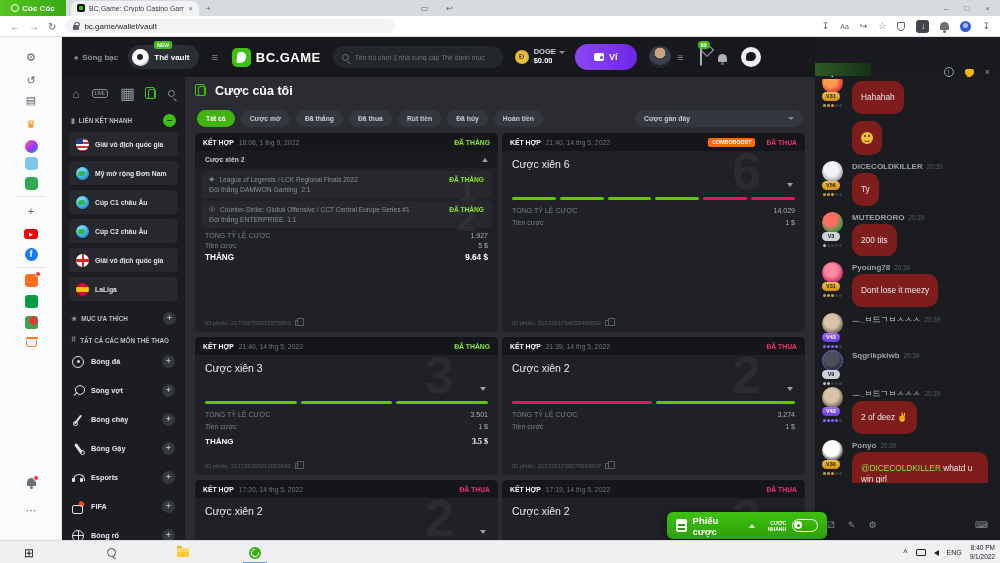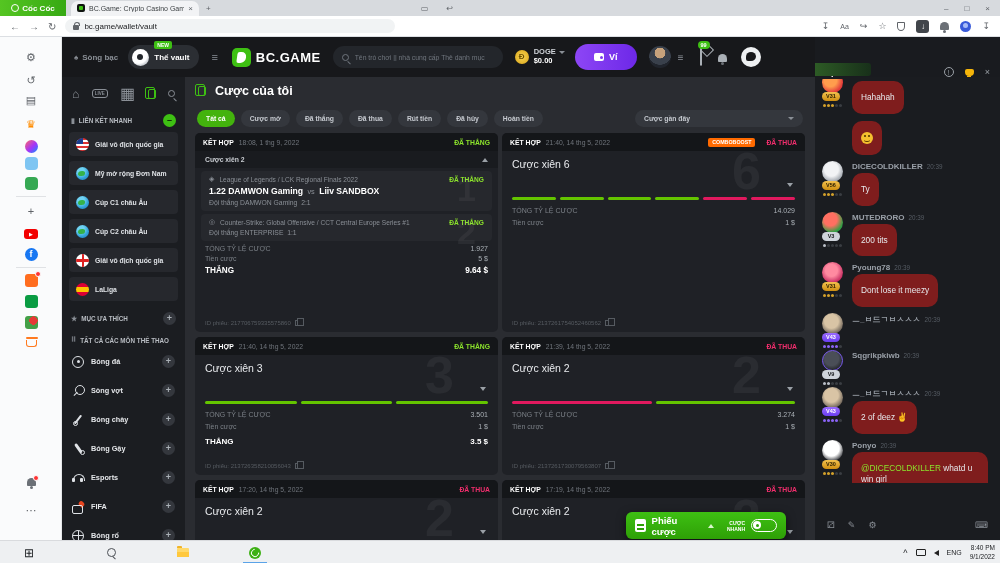--- a/index.html
+++ b/index.html
@@ -168,21 +168,21 @@
   .cbody{position:relative;flex:1;}
   .cname{position:absolute;left:10px;top:7px;font-size:10.5px;color:#e8eaed;}
   .wm{position:absolute;right:44px;top:-6px;font-size:52px;font-weight:bold;color:rgba(255,255,255,.05);line-height:1;}
   .caretd{position:absolute;right:12px;top:32px;width:0;height:0;border-left:3.5px solid transparent;border-right:3.5px solid transparent;border-top:4.5px solid #9aa0a6;}
   .segs{position:absolute;left:10px;right:10px;top:46px;display:flex;gap:4px;}
   .seg{flex:1;height:3px;border-radius:2px;}
   .seg.w{background:#64c400;}.seg.l{background:#e0195e;}
   .krow{position:absolute;left:10px;right:10px;display:flex;justify-content:space-between;font-size:7px;color:#7b8087;}
   .krow .v{color:#aab0b6;}
   .krow.bold{font-size:8px;font-weight:bold;color:#fff;}
-  .krow.bold .v{color:#fff;}
+  .krow.bold .v{color:#fff;font-family:Liberation Serif, serif;}
   .r1{top:56px;}.r2{top:68px;}.r3{top:82px;}
   .cid{position:absolute;left:10px;bottom:6px;font-size:6px;color:#565b61;display:flex;gap:4px;align-items:center;}
   .copy-ic{width:5px;height:6px;border:1px solid #565b61;position:relative;}
   .copy-ic::after{content:'';position:absolute;left:1.5px;top:-3px;width:5px;height:6px;border:1px solid #565b61;background:#1f2126;}
   
   .sub{height:17px;background:#191b1f;display:flex;align-items:center;padding:0 10px;font-size:6.8px;font-weight:bold;color:#c9cdd2;flex:none;}
   .caretu{margin-left:auto;width:0;height:0;border-left:3.5px solid transparent;border-right:3.5px solid transparent;border-bottom:4.5px solid #9aa0a6;}
   .leg{position:relative;margin:3px 6px 0;background:#26282d;border-radius:4px;padding:4px 8px 5px;}
   .lrow1{display:flex;gap:5px;align-items:center;font-size:6.6px;color:#8a8f96;}
   .lstat{margin-left:auto;font-weight:bold;color:#8ce32c;font-size:6.6px;}
@@ -190,21 +190,21 @@
   .lrow2 .vs{color:#8a8f96;font-weight:normal;font-size:7.3px;margin:0 2px;}
   .lrow3{margin-top:3px;font-size:6.8px;color:#8a8f96;}
   .lwm{position:absolute;right:16px;top:0;font-size:34px;font-weight:bold;color:rgba(255,255,255,.05);line-height:1.1;}
   .gico2{font-size:7px;color:#8a8f96;}
   .srow{display:flex;justify-content:space-between;margin:3.5px 10px 0;font-size:7px;color:#7b8087;}
   .srow .v{color:#aab0b6;}
   .srow.bold{font-size:8.2px;font-weight:bold;color:#fff;margin-top:4px;}
   .srow.bold .v{color:#fff;}
 
   
-  #betslip{position:absolute;left:626px;top:475px;width:160px;height:27px;border-radius:6px;z-index:6;
+  #betslip{position:absolute;left:667px;top:475px;width:160px;height:27px;border-radius:6px;z-index:6;
     background:linear-gradient(180deg,#3ec013,#2ea006);display:flex;align-items:center;gap:6px;padding:0 9px;box-shadow:0 3px 10px rgba(0,0,0,.55);}
   .slip-ic{width:11px;height:13px;background:#fff;border-radius:2px;
     background-image:repeating-linear-gradient(180deg,transparent 0 2.5px,#2ea006 2.5px 4px);background-size:7px 100%;background-position:2px 2.5px;background-repeat:no-repeat;background-color:#fff;}
   #betslip .bl{color:#fff;font-size:9.5px;font-weight:bold;}
   .caretu2{width:0;height:0;border-left:3px solid transparent;border-right:3px solid transparent;border-bottom:4px solid #d9f7cc;}
   .qb{margin-left:auto;color:#fff;font-size:5px;font-weight:bold;text-align:right;line-height:1.2;width:26px;}
   .tgl{width:26px;height:13px;border:1.5px solid #fff;border-radius:8px;position:relative;flex:none;}
   .tgl::after{content:'';position:absolute;left:1px;top:1px;width:8px;height:8px;background:#fff;border-radius:50%;}
   .tgl::before{content:'';position:absolute;left:3.5px;top:3.5px;width:3px;height:3px;background:#2ea006;border-radius:50%;z-index:1;}
 
@@ -501,26 +501,20 @@
           <span class="caretu"></span>
         </div>
         <div class="cbody">
           <div class="leg">
             <span class="lwm">1</span>
             <div class="lrow1">
               <span class="gico2">◈</span>
               <span>League of Legends / LCK Regional Finals 2022</span>
               <span class="lstat">ĐÃ THẮNG</span>
             </div>
-            <div class="lrow2">
-              <span>1.22</span>
-              <span>DAMWON Gaming</span>
-              <span class="vs">vs</span>
-              <span>Liiv SANDBOX</span>
-            </div>
             <div class="lrow3"><span>Đội thắng DAMWON Gaming</span>&nbsp;&nbsp;<span>2:1</span></div>
           </div>
           <div class="leg">
             <span class="lwm">2</span>
             <div class="lrow1">
               <span class="gico2">◎</span>
               <span>Counter-Strike: Global Offensive / CCT Central Europe Series #1</span>
               <span class="lstat">ĐÃ THẮNG</span>
             </div>
             <div class="lrow3"><span>Đội thắng ENTERPRISE</span>&nbsp;&nbsp;<span>1:1</span></div>

